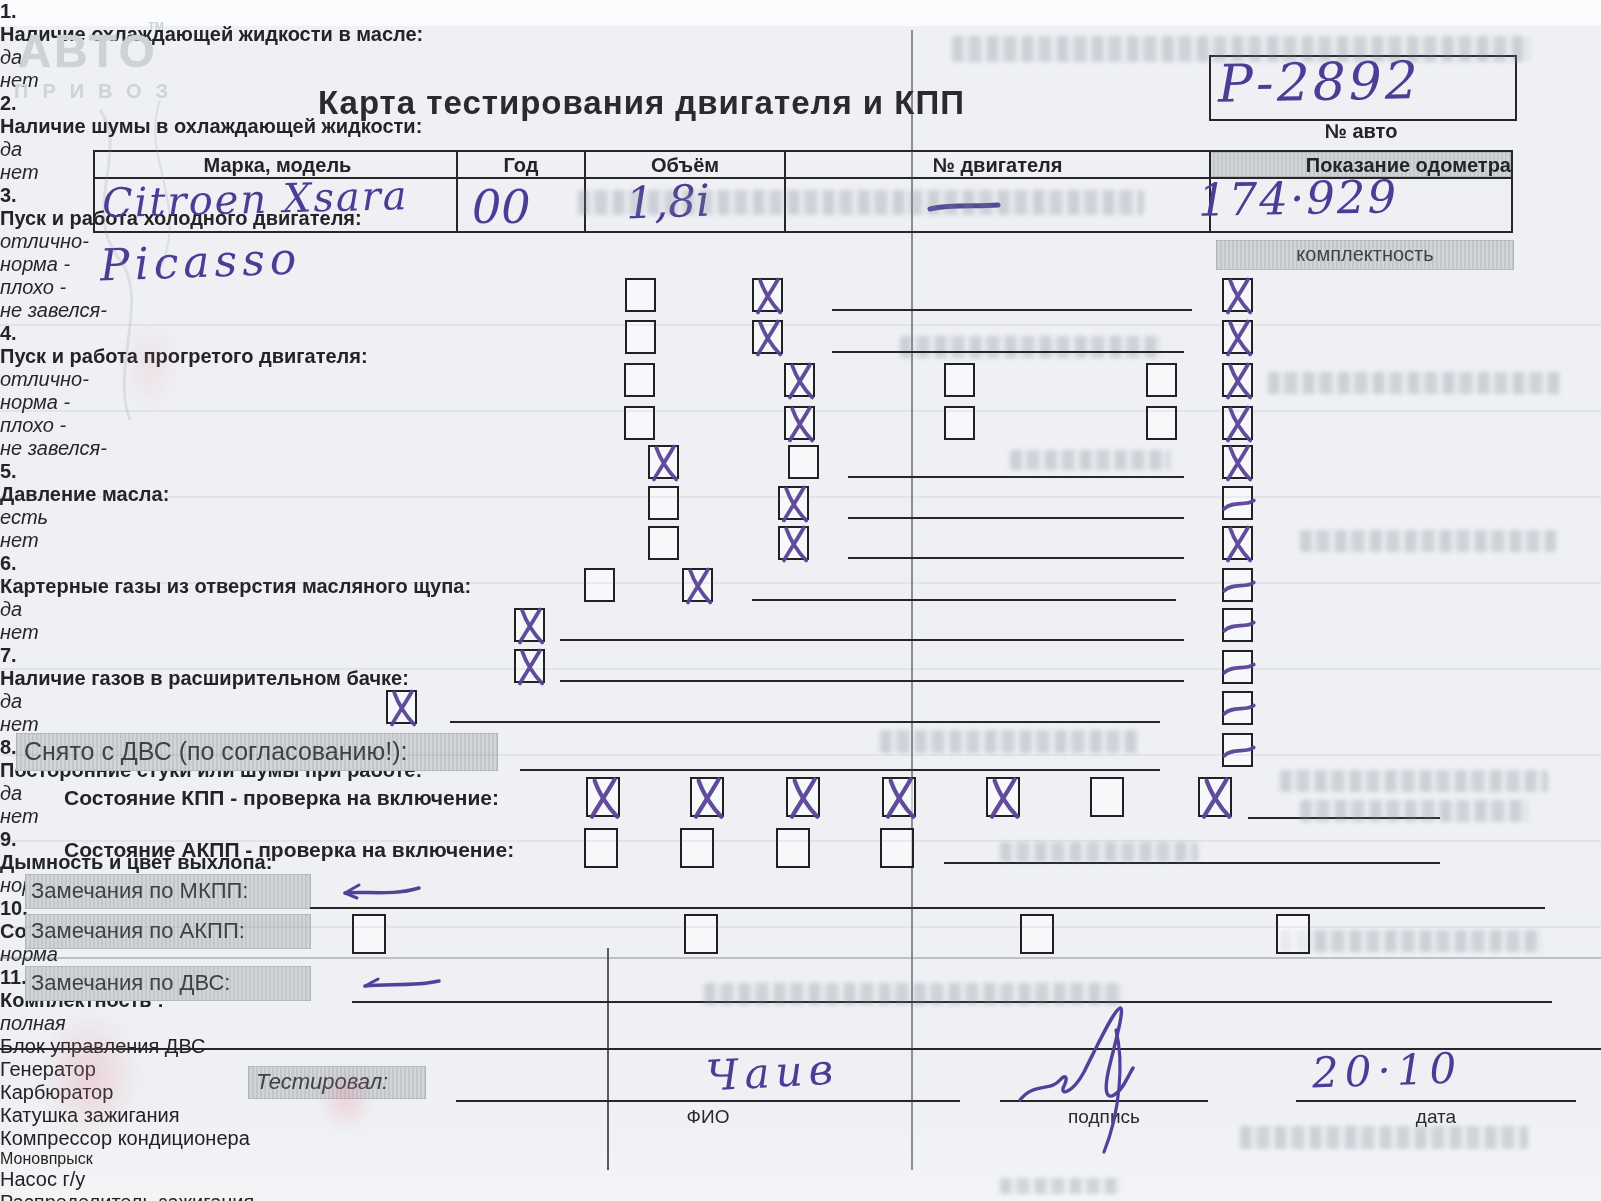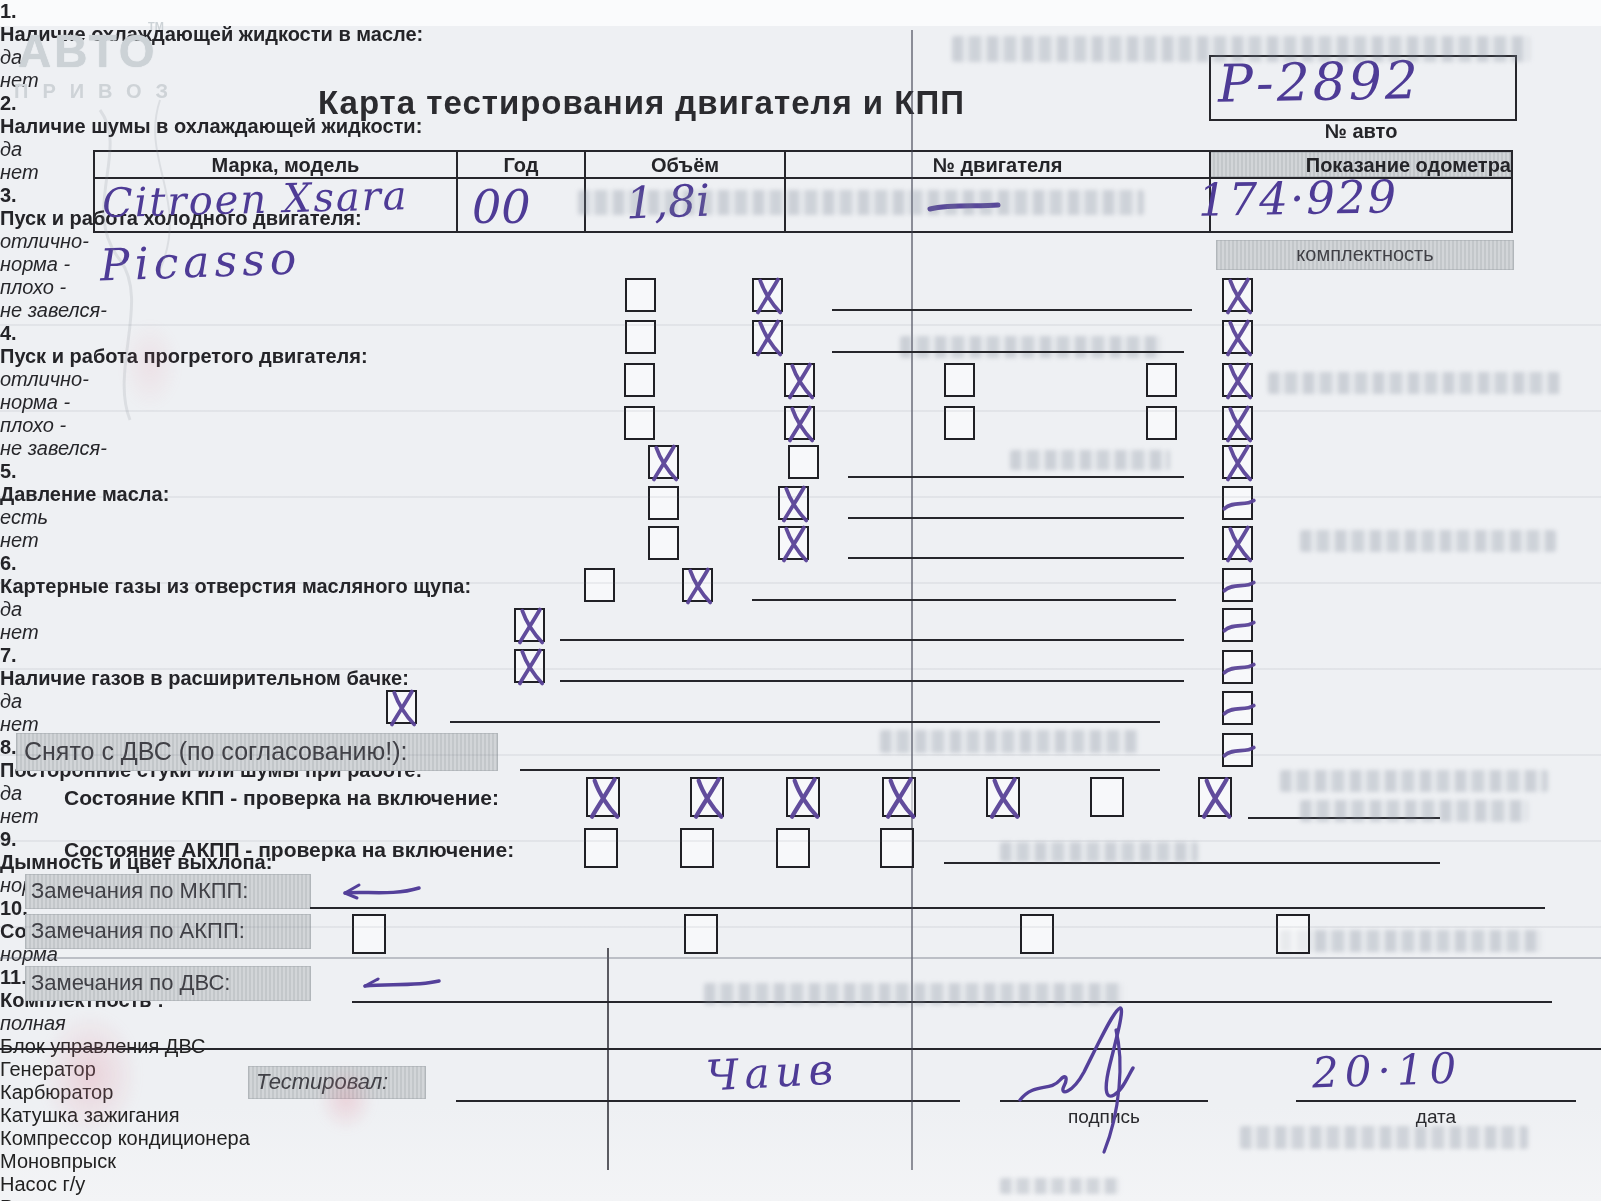--- a/index.html
+++ b/index.html
@@ -60,21 +60,21 @@
   <div class="abs hw" style="left:1218px;top:52px;font-size:52px;letter-spacing:3px;transform:rotate(-1deg);">Р-2892</div>
   <div class="abs lbl" style="left:1209px;top:120px;width:304px;text-align:center;">№ авто</div>
 
   <div class="abs" style="left:93px;top:150px;width:1420px;height:83px;border:2px solid #26262b;box-sizing:border-box;">
     <div class="abs band" style="left:1114px;top:0;width:302px;height:25px;"></div>
     <div class="abs" style="left:0;top:25px;width:1416px;height:2px;background:#26262b;"></div>
     <div class="abs" style="left:361px;top:0;width:2px;height:79px;background:#26262b;"></div>
     <div class="abs" style="left:489px;top:0;width:2px;height:79px;background:#26262b;"></div>
     <div class="abs" style="left:689px;top:0;width:2px;height:79px;background:#26262b;"></div>
     <div class="abs" style="left:1114px;top:0;width:2px;height:79px;background:#26262b;"></div>
-    <div class="abs lbl" style="left:10px;top:2px;width:361px;text-align:center;">Марка, модель</div>
+    <div class="abs lbl" style="left:2px;top:2px;width:361px;text-align:center;">Марка, модель</div>
     <div class="abs lbl" style="left:361px;top:2px;width:130px;text-align:center;">Год</div>
     <div class="abs lbl" style="left:489px;top:2px;width:202px;text-align:center;">Объём</div>
     <div class="abs lbl" style="left:689px;top:2px;width:427px;text-align:center;">№ двигателя</div>
     <div class="abs lbl" style="left:1114px;top:2px;width:302px;text-align:right;">Показание одометра</div>
   </div>
 
   <div class="abs hw" style="left:102px;top:176px;font-size:40px;letter-spacing:2px;transform:rotate(-1.5deg);">Citroen Xsara</div>
   <div class="abs hw" style="left:100px;top:236px;font-size:44px;letter-spacing:5px;transform:rotate(-2deg);">Picasso</div>
   <div class="abs hw" style="left:472px;top:180px;font-size:46px;">00</div>
   <div class="abs hw" style="left:626px;top:176px;font-size:44px;transform:rotate(-2deg);">1,8i</div>
@@ -119,20 +119,21 @@
   </svg>
   <div class="hline" style="left:352px;top:1001px;width:1200px;"></div>
 
   <div class="hline" style="left:0;top:1048px;width:1601px;"></div>
   <div class="abs band" style="left:248px;top:1066px;width:178px;height:33px;">
     <div class="band-text" style="font-size:22px;font-style:italic;padding:3px 0 0 8px;">Тестировал:</div>
   </div>
   <div class="hline" style="left:456px;top:1100px;width:504px;"></div>
   <div class="hline" style="left:1000px;top:1100px;width:208px;"></div>
   <div class="hline" style="left:1296px;top:1100px;width:280px;"></div>
+  <div class="abs" style="left:456px;top:1106px;width:504px;text-align:center;font-size:19px;color:#2a2a2e;">ФИО</div>
   <div class="abs" style="left:1000px;top:1106px;width:208px;text-align:center;font-size:19px;color:#2a2a2e;">подпись</div>
   <div class="abs" style="left:1296px;top:1106px;width:280px;text-align:center;font-size:19px;color:#2a2a2e;">дата</div>
 
   <div class="abs hw" style="left:706px;top:1048px;font-size:42px;letter-spacing:6px;transform:rotate(-3deg);">Чаив</div>
   <svg class="abs" style="left:1002px;top:1000px;" width="210" height="170">
     <path class="ink" d="M18 100 C32 82 48 92 58 80 C64 73 66 78 62 86 C57 96 70 94 82 72 C98 40 112 10 118 8 C123 7 114 40 108 64 C102 88 103 100 112 95 C121 90 126 76 131 68" stroke-width="3.4"></path>
     <path class="ink" d="M114 30 C122 62 118 112 102 152" stroke-width="3.2"></path>
   </svg>
   <div class="abs hw" style="left:1312px;top:1046px;font-size:42px;letter-spacing:6px;transform:rotate(-2deg);">20·10</div>
 
@@ -328,21 +329,21 @@
         <path d="M8 4 C11 13 18 24 25 31"></path>
         <path d="M23 3 C18 12 10 24 6 31"></path>
       </svg>
     </div>
     <div style="left:1262px;top:450px;font-size:20px;color:#222;white-space:nowrap;">Компрессор кондиционера</div>
     <div class="cb" style="left:1222px;top:486px;">
       <svg class="mk" viewBox="0 0 30 34">
         <path d="M3 21 C10 14 21 19 28 14"></path>
       </svg>
     </div>
-    <div style="left:1262px;top:491px;font-size:20px;color:#222;white-space:nowrap;">Моновпрыск</div>
+    <div style="left:1262px;top:491px;font-size:16px;color:#222;white-space:nowrap;">Моновпрыск</div>
     <div class="cb" style="left:1222px;top:526px;">
       <svg class="mk" viewBox="0 0 30 34">
         <path d="M8 4 C11 13 18 24 25 31"></path>
         <path d="M23 3 C18 12 10 24 6 31"></path>
       </svg>
     </div>
     <div style="left:1262px;top:531px;font-size:20px;color:#222;white-space:nowrap;">Насос г/у</div>
     <div class="cb" style="left:1222px;top:568px;">
       <svg class="mk" viewBox="0 0 30 34">
         <path d="M3 21 C10 14 21 19 28 14"></path>

